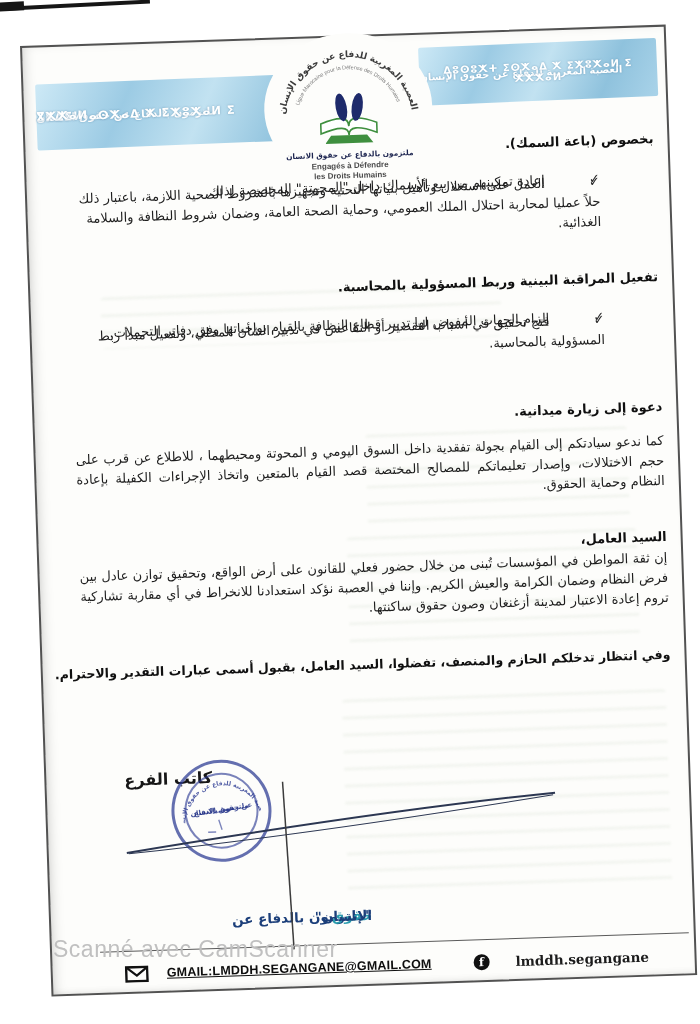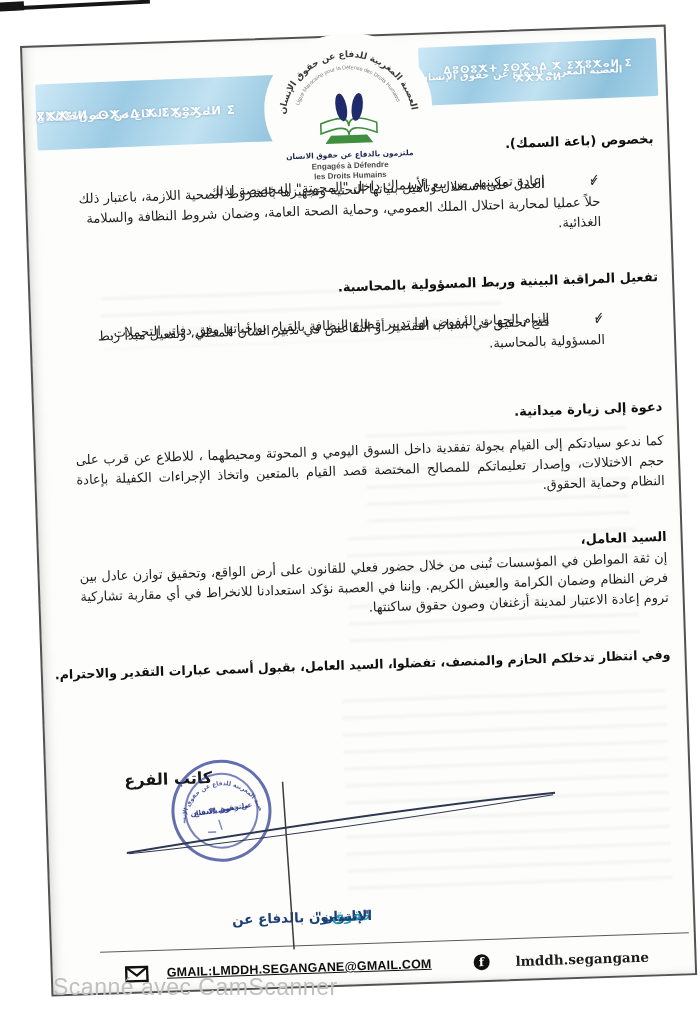--- a/index.html
+++ b/index.html
@@ -77,21 +77,21 @@
     letter-spacing:.2px;color:#0e0e0e;text-decoration:underline;flex:0 0 auto;}
   .fb-icon{position:relative;width:16px;height:16px;border-radius:50%;background:#111;color:#fff;
     font-family:"DejaVu Serif",serif;font-weight:700;font-size:12px;line-height:16px;text-align:center;
     flex:0 0 auto;margin-left:42px;margin-right:26px;}
   .social{position:relative;font-family:"DejaVu Serif",serif;font-weight:700;font-size:13.5px;color:#1c1c1c;flex:0 0 auto;}
 
   
   .cs-badge{position:absolute;left:8px;top:1024px;width:38px;height:30px;background:#a7a7a7;
     border-radius:0;color:#fff;font-family:"Liberation Sans",sans-serif;font-weight:700;
     font-size:19px;display:flex;align-items:center;justify-content:center;z-index:20;opacity:.93;}
-  .cs-text{position:absolute;left:53px;top:974px;font-family:"Liberation Sans",sans-serif;
+  .cs-text{position:absolute;left:53px;top:936px;font-family:"Liberation Sans",sans-serif;
     font-size:23px;color:#c0c0c0;z-index:20;letter-spacing:.5px;}
 </style>
 </head>
 <body>
 
 <div class="artifact"></div>
 <div class="artifact2"></div>
 
 <div class="page">
 

